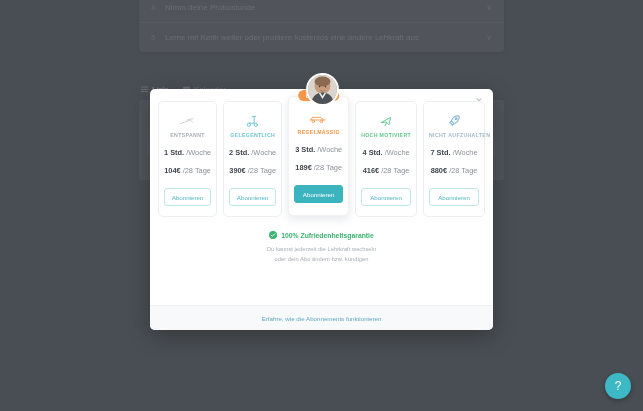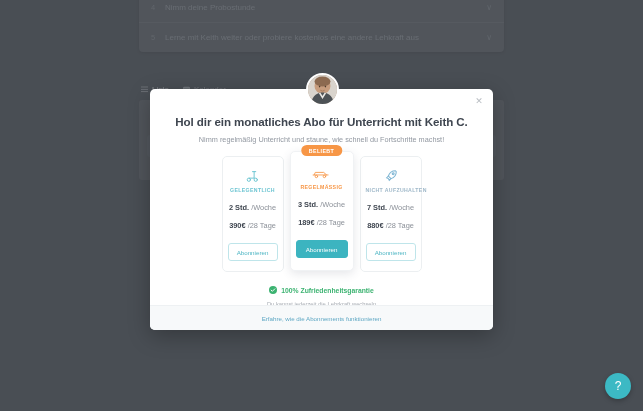--- a/index.html
+++ b/index.html
@@ -411,27 +411,44 @@
       <circle cx="16" cy="16" r="1.1" fill="#4a3a2c"></circle>
       <circle cx="24" cy="16" r="1.1" fill="#4a3a2c"></circle>
       <path d="M17 21 Q20 23.5 23 21" stroke="#9b6f55" stroke-width="1" fill="none"></path>
     </svg>
   </div>
 
   <div class="modal">
 
     <div class="close-btn">✕</div>
 
-    <div class="modal-head">
-      <div class="modal-title">Hol dir ein monatliches Abo für Unterricht mit Keith C.</div>
-      <div class="modal-sub">Nimm regelmäßig Unterricht und staune, wie schnell du Fortschritte machst!</div>
-    </div>
 
     <div class="plans">
 
+      <div class="plan p1">
+        <div class="plan-icon">
+          <svg width="17" height="11" viewBox="0 0 24 14">
+              <g stroke="#c9ced4" stroke-width="1.2" fill="none" stroke-linecap="round">
+                <path d="M2 10 L16 5"></path>
+                <path d="M11 5 L20 3"></path>
+                <path d="M16 5 L19 8"></path>
+              </g>
+            </svg>
+        </div>
+        <div class="plan-name">ENTSPANNT</div>
+        <div class="plan-hours">
+          <b>1 Std.</b>
+          <span>/Woche</span>
+        </div>
+        <div class="plan-price">
+          <b>104€</b>
+          <span>/28 Tage</span>
+        </div>
+        <div class="plan-btn">Abonnieren</div>
+      </div>
 
       <div class="plan p2">
         <div class="plan-icon">
           <svg width="13" height="13" viewBox="0 0 16 16">
               <g stroke="#6ec5d2" stroke-width="1.2" fill="none" stroke-linecap="round">
                 <path d="M10 2 L10 10"></path>
                 <path d="M8 2 L12 2"></path>
                 <path d="M10 10 L4 10"></path>
                 <circle cx="3.5" cy="12" r="2"></circle>
                 <circle cx="12" cy="12" r="2"></circle>
@@ -467,20 +484,40 @@
           <b>3 Std.</b>
           <span>/Woche</span>
         </div>
         <div class="plan-price">
           <b>189€</b>
           <span>/28 Tage</span>
         </div>
         <div class="plan-btn">Abonnieren</div>
       </div>
 
+      <div class="plan p4">
+        <div class="plan-icon">
+          <svg width="15" height="13" viewBox="0 0 16 16">
+              <g stroke="#62c98a" stroke-width="1.2" fill="none" stroke-linecap="round">
+                <path d="M2 9 L13 3 L11 12 L8 9 Z"></path>
+                <path d="M8 9 L6.5 13"></path>
+              </g>
+            </svg>
+        </div>
+        <div class="plan-name">HOCH MOTIVIERT</div>
+        <div class="plan-hours">
+          <b>4 Std.</b>
+          <span>/Woche</span>
+        </div>
+        <div class="plan-price">
+          <b>416€</b>
+          <span>/28 Tage</span>
+        </div>
+        <div class="plan-btn">Abonnieren</div>
+      </div>
 
       <div class="plan p5">
         <div class="plan-icon">
           <svg width="14" height="14" viewBox="0 0 16 16">
               <g stroke="#7fb6d4" stroke-width="1.2" fill="none" stroke-linecap="round">
                 <path d="M13 2 C9 2 6 5 5 8 L8 11 C11 10 14 7 14 3 Z"></path>
                 <path d="M5 8 L3 10 L5 11 L6 13 L8 11"></path>
                 <circle cx="10.5" cy="5.5" r="1.1"></circle>
               </g>
             </svg>

